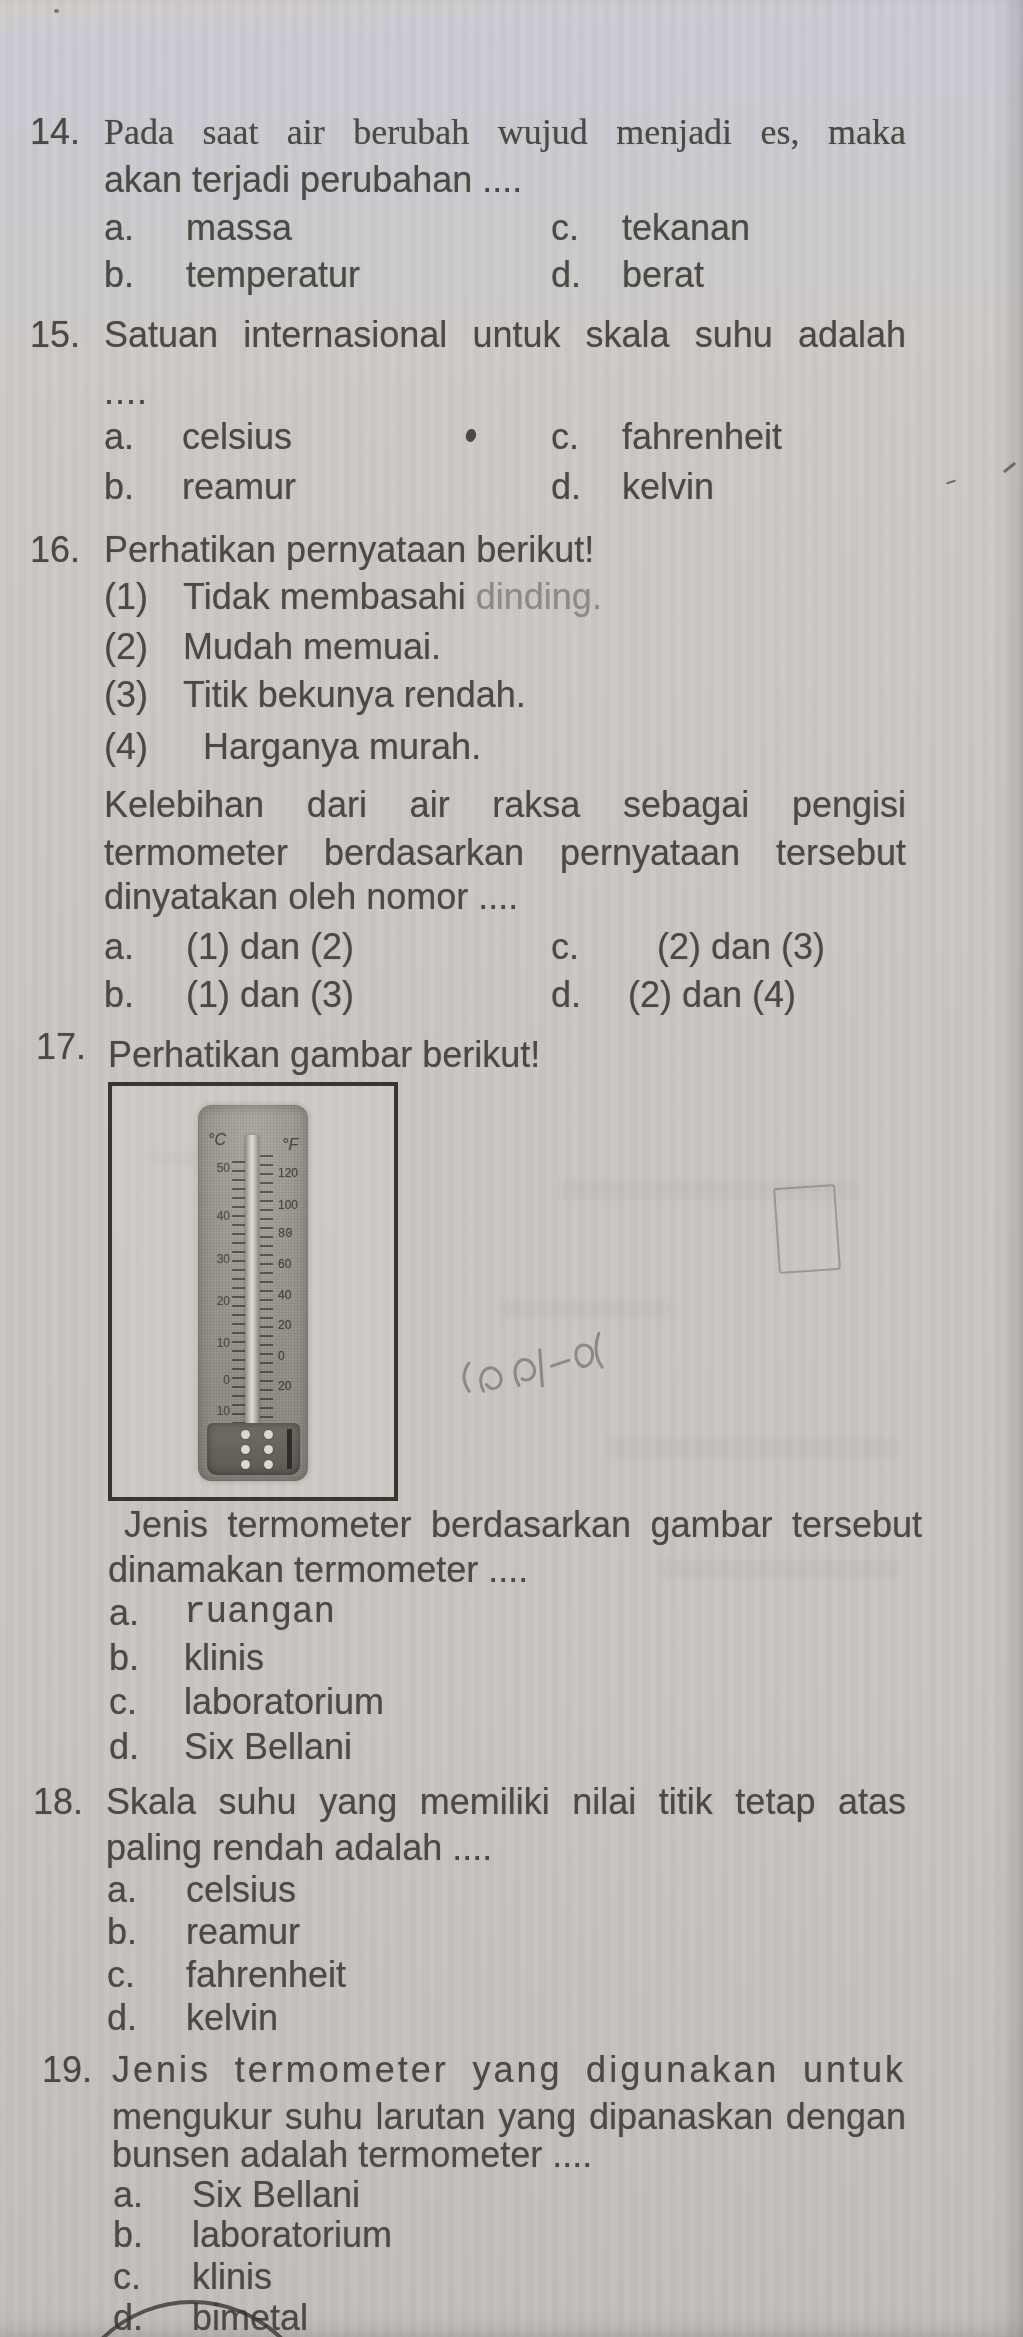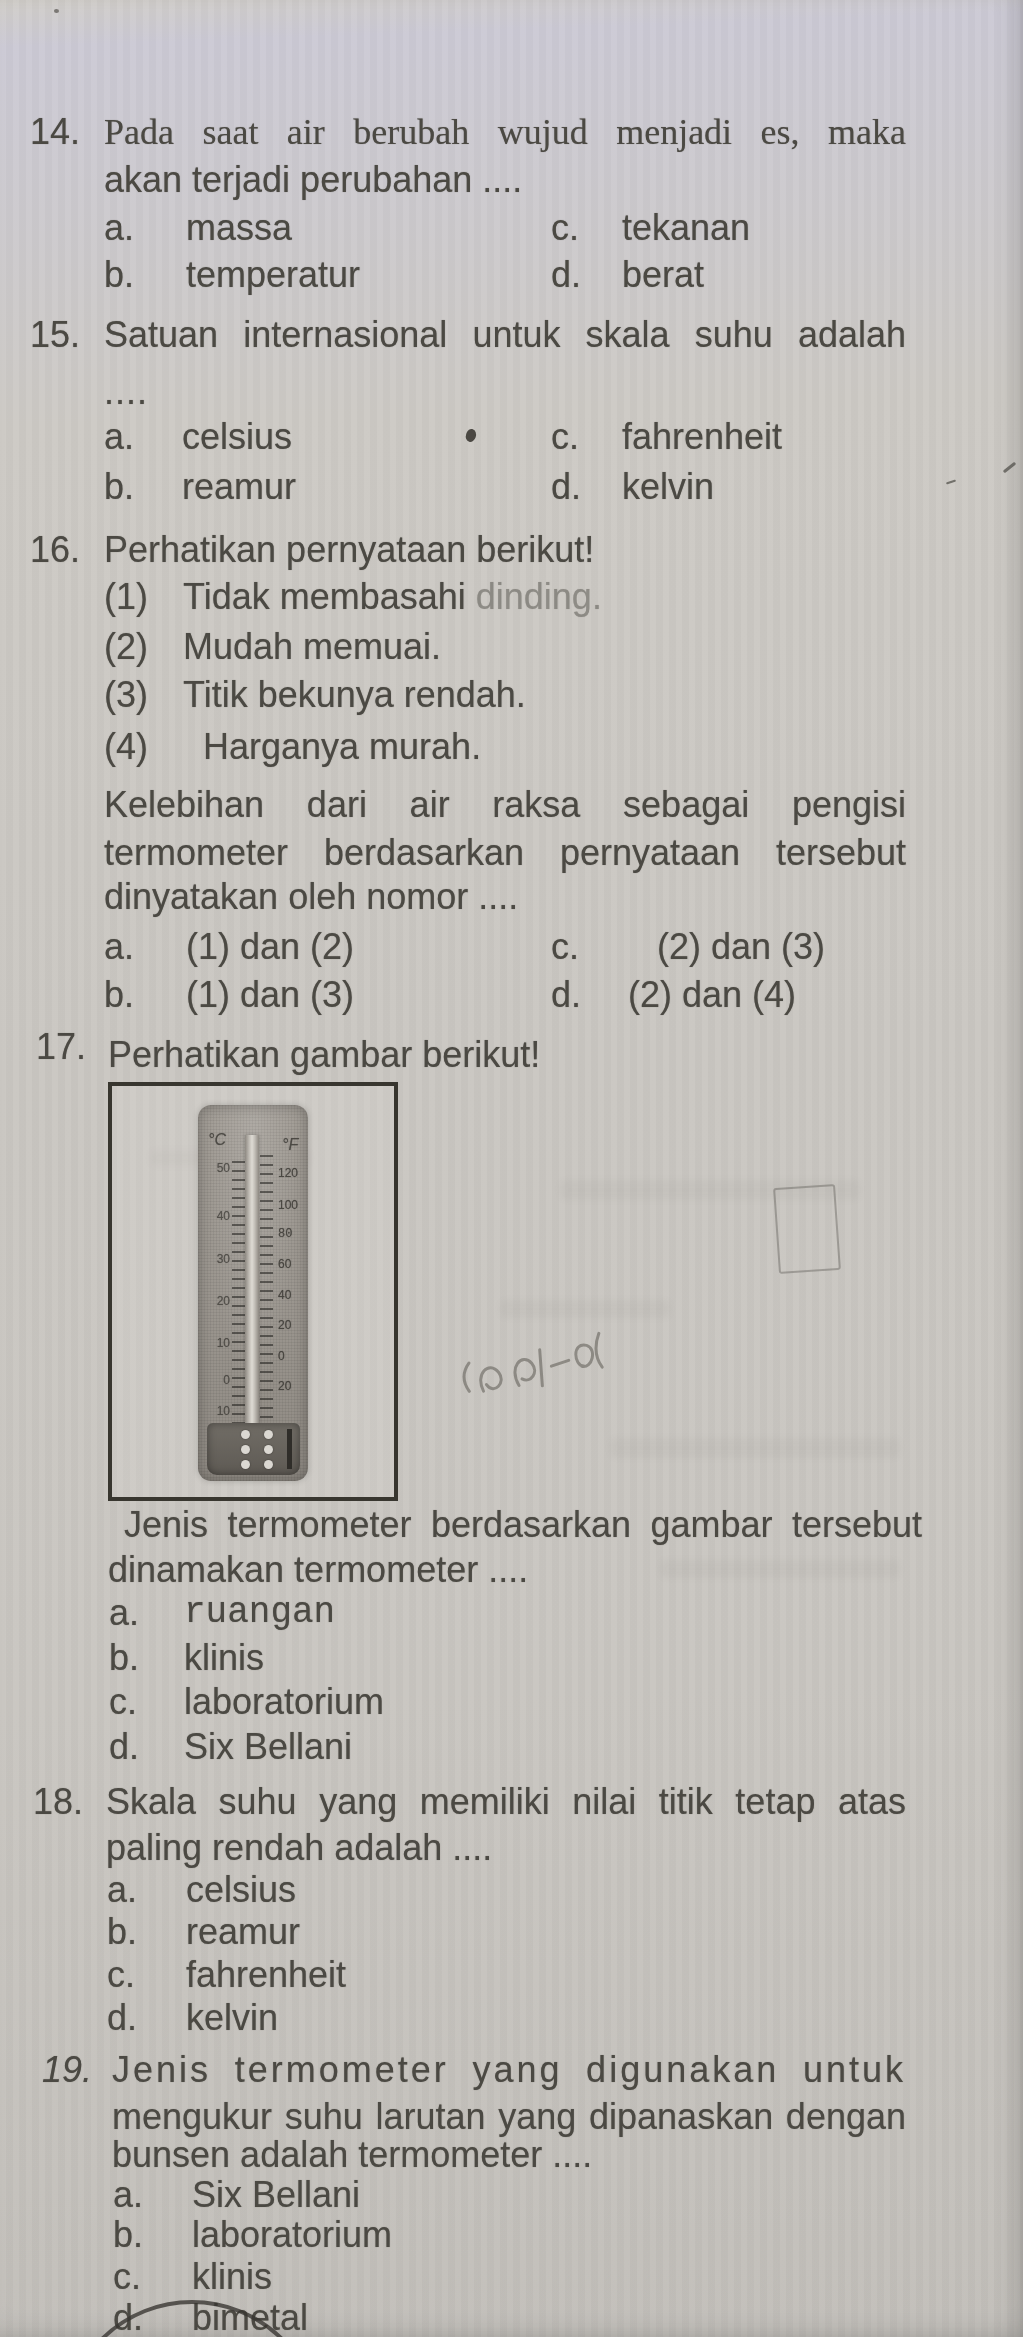--- a/index.html
+++ b/index.html
@@ -168,21 +168,21 @@
   <div class="ln" style="left:106px;top:1826px;">paling rendah adalah ....</div>
   <span class="ln" style="left:107px;top:1868px;">a.</span>
   <span class="ln" style="left:186px;top:1868px;">celsius</span>
   <span class="ln" style="left:107px;top:1910px;">b.</span>
   <span class="ln" style="left:186px;top:1910px;">reamur</span>
   <span class="ln" style="left:107px;top:1953px;">c.</span>
   <span class="ln" style="left:186px;top:1953px;">fahrenheit</span>
   <span class="ln" style="left:107px;top:1996px;">d.</span>
   <span class="ln" style="left:186px;top:1996px;">kelvin</span>
 
-  <span class="ln qnum" style="left:42px;top:2048px;font-style:italic;">19.</span>
+  <span class="ln qnum" style="left:42px;top:2048px;">19.</span>
   <div class="ln just" style="left:112px;top:2048px;width:794px;letter-spacing:3px;">Jenis termometer yang digunakan untuk</div>
   <div class="ln just" style="left:112px;top:2095px;width:794px;">mengukur suhu larutan yang dipanaskan dengan</div>
   <div class="ln" style="left:112px;top:2133px;">bunsen adalah termometer ....</div>
   <span class="ln" style="left:113px;top:2173px;">a.</span>
   <span class="ln" style="left:192px;top:2173px;">Six Bellani</span>
   <span class="ln" style="left:113px;top:2213px;">b.</span>
   <span class="ln" style="left:192px;top:2213px;">laboratorium</span>
   <span class="ln" style="left:113px;top:2255px;">c.</span>
   <span class="ln" style="left:192px;top:2255px;">klinis</span>
   <span class="ln" style="left:113px;top:2296px;">d.</span>

